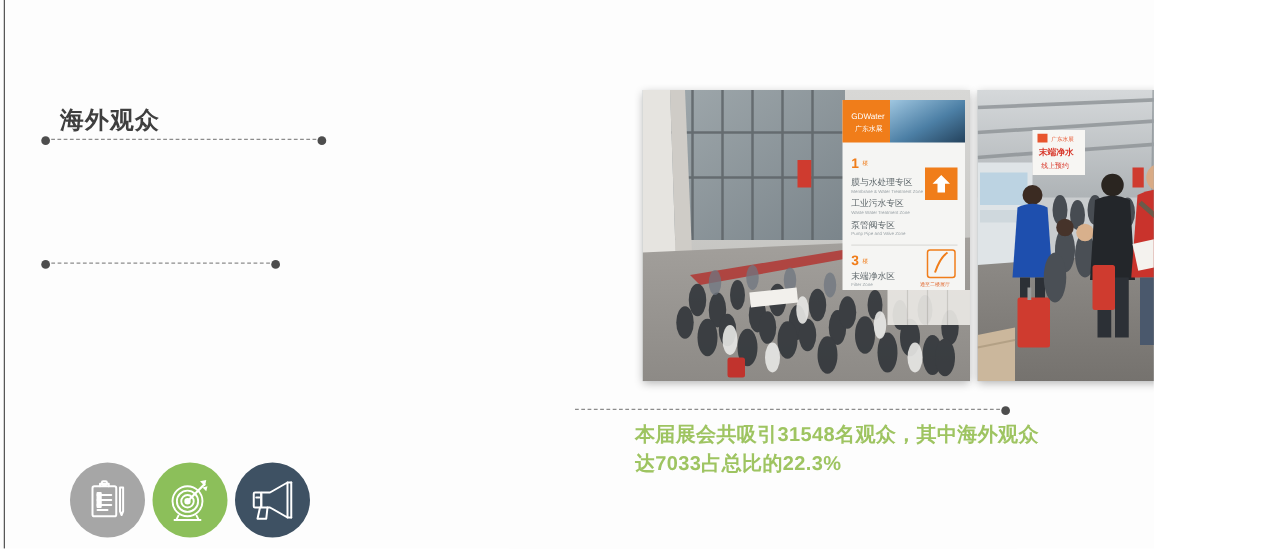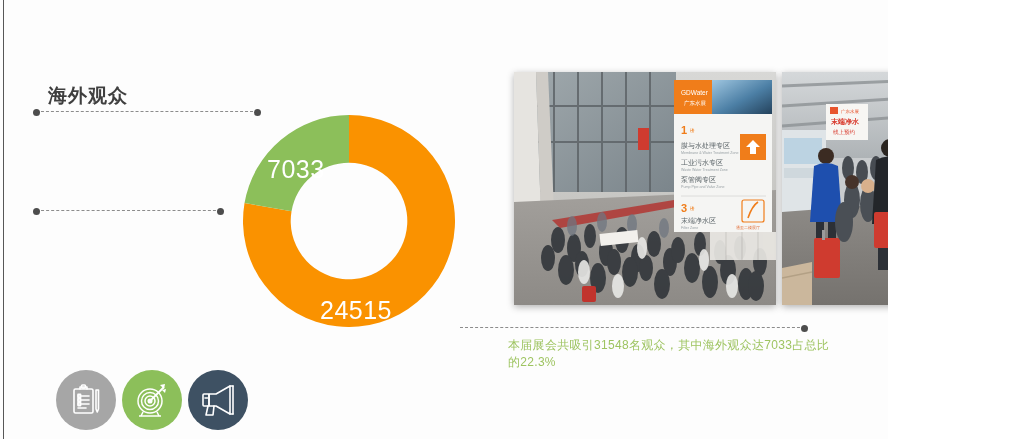--- a/index.html
+++ b/index.html
@@ -10,20 +10,21 @@
   }
   body {
     font-family: "Liberation Sans", "DejaVu Sans", sans-serif;
   }
   #slide {
     position: relative;
     width: 888px;
     height: 439px;
     background: #fdfdfd;
     overflow: hidden;
+    padding-left: 35px;
   }
   
   .left-edge-rule {
     position: absolute;
     left: 3px;
     top: 0;
     width: 1px;
     height: 439px;
     background: #3a3a3a;
     opacity: .85;
@@ -107,22 +108,22 @@
   #photo-hall  { left: 514px; top: 72px; width: 262px; height: 233px; }
   #photo-queue { left: 782px; top: 72px; width: 188px; height: 233px; }
 
   
   #caption {
     position: absolute;
     left: 508px;
     top: 337px;
     width: 330px;
     color: #9ec461;
-    font-size: 12px;
-    font-weight: normal;
+    font-size: 16px;
+    font-weight: bold;
     line-height: 1.45;
     letter-spacing: .3px;
   }
 
   
   .icon-badge {
     position: absolute;
     width: 60px;
     height: 60px;
     border-radius: 50%;
@@ -147,30 +148,20 @@
   <div class="dash-rule" id="rule-overseas">
     <span class="dash-dot left"></span>
     <span class="dash-dot right"></span>
   </div>
 
   <div class="dash-rule" id="rule-domestic">
     <span class="dash-dot left"></span>
     <span class="dash-dot right"></span>
   </div>
 
-  <div id="donut-wrap">
-    <svg id="donut-svg" width="212" height="212" viewBox="0 0 212 212">
-      <g>
-        <path id="slice-domestic" d="M106,0 A106,106 0 1 1 1.5295386628735628,88.0577953414869 L48.54124626458046,96.13178743781779 A58.300000000000004,58.300000000000004 0 1 0 106,47.699999999999996 Z" fill="#fa9200"></path>
-        <path id="slice-overseas" d="M1.5295386628735628,88.0577953414869 A106,106 0 0 1 105.99999999999999,0 L105.99999999999999,47.699999999999996 A58.300000000000004,58.300000000000004 0 0 0 48.54124626458046,96.13178743781779 Z" fill="#8cbf5a"></path>
-      </g>
-    </svg>
-    <div class="slice-value" id="value-overseas">7033</div>
-    <div class="slice-value" id="value-domestic">24515</div>
-  </div>
 
   <div class="photo" id="photo-hall">
     <svg width="262" height="233" viewBox="0 0 262 233">
       <defs>
         <linearGradient id="hallWall" x1="0" y1="0" x2="0" y2="1">
           <stop offset="0%" stop-color="#d8d8d6"></stop>
             <stop offset="100%" stop-color="#b9b8b4"></stop>
         </linearGradient>
         <linearGradient id="hallGlass" x1="0" y1="0" x2="1" y2="1">
           <stop offset="0%" stop-color="#9fa8ac"></stop>

